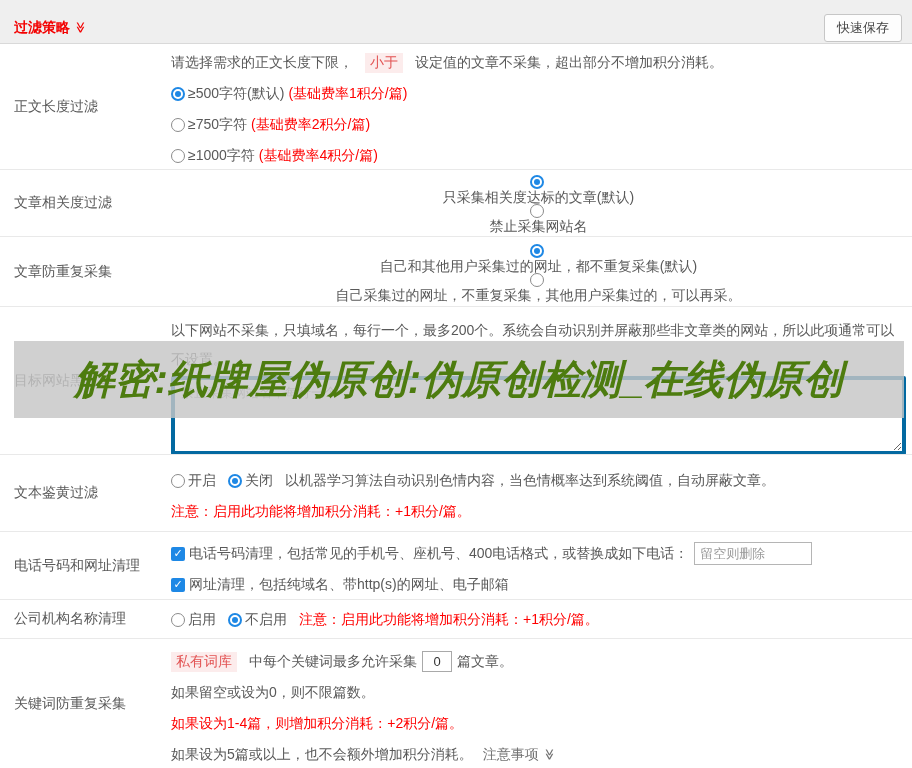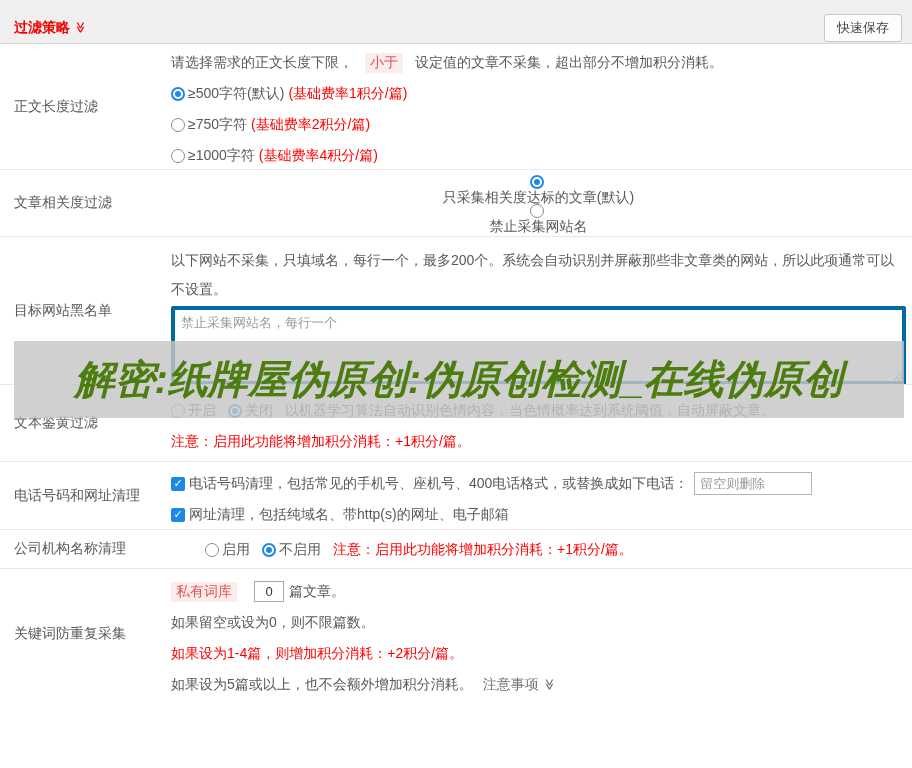--- a/index.html
+++ b/index.html
@@ -18,21 +18,21 @@
   
   .row { display:flex; border-bottom:1px solid #e9e9e9; overflow:hidden; }
   .row-label { width:171px; flex-shrink:0; padding-left:14px; display:flex; align-items:center; color:#595959; }
   .row-content { flex:1; padding-right:6px; }
   .r1 { height:126px; } .r1 .row-content { padding-top:3px; }
   .r2 { height:67px; }  .r2 .row-content { padding-top:5px; }
   .r3 { height:70px; }  .r3 .row-content { padding-top:7px; }
   .r4 { height:148px; } .r4 .row-content { padding-top:9px; }
   .r5 { height:77px; }  .r5 .row-content { padding-top:10px; }
   .r6 { height:68px; }  .r6 .row-content { padding-top:6px; }
-  .r7 { height:39px;gap:34px; }  .r7 .row-content { padding-top:0; }
+  .r7 { height:39px; }  .r7 .row-content { padding-top:0; }
   .r8 { height:129px; border-bottom:none; } .r8 .row-content { padding-top:7px; }
 
   .line { display:flex; align-items:center; height:31px; white-space:nowrap; }
   .r2 .line, .r3 .line { height:29px;flex-direction:column; }
   .r7 .line { height:39px; }
   .red { color:#ff0000; }
   .note-gap { margin-left:4px; }
   .hl { color:#e25353; background:#fcecec; padding:1px 5px; margin:0 12px; }
 
   
@@ -113,20 +113,33 @@
         <span class="radio checked"></span>
         <span>只采集相关度达标的文章(默认)</span>
       </div>
       <div class="line">
         <span class="radio"></span>
         <span>禁止采集网站名</span>
       </div>
     </div>
   </div>
 
+  <div class="row r3">
+    <div class="row-label">文章防重复采集</div>
+    <div class="row-content">
+      <div class="line">
+        <span class="radio checked"></span>
+        <span>自己和其他用户采集过的网址，都不重复采集(默认)</span>
+      </div>
+      <div class="line">
+        <span class="radio"></span>
+        <span>自己采集过的网址，不重复采集，其他用户采集过的，可以再采。</span>
+      </div>
+    </div>
+  </div>
 
   <div class="row r4">
     <div class="row-label">目标网站黑名单</div>
     <div class="row-content">
       <div class="desc2">以下网站不采集，只填域名，每行一个，最多200个。系统会自动识别并屏蔽那些非文章类的网站，所以此项通常可以不设置。</div>
       <textarea class="blacklist-area" placeholder="禁止采集网站名，每行一个" style=""></textarea>
     </div>
   </div>
 
   <div class="row r5">
@@ -173,20 +186,21 @@
         <span class="red">注意：启用此功能将增加积分消耗：+1积分/篇。</span>
       </div>
     </div>
   </div>
 
   <div class="row r8">
     <div class="row-label">关键词防重复采集</div>
     <div class="row-content">
       <div class="line">
         <span class="hl" style="margin-left:0;">私有词库</span>
+        <span>中每个关键词最多允许采集</span>
         <input class="num-input" type="text" value="0" style="">
         <span>篇文章。</span>
       </div>
       <div class="line">如果留空或设为0，则不限篇数。</div>
       <div class="line red">如果设为1-4篇，则增加积分消耗：+2积分/篇。</div>
       <div class="line">
         <span>如果设为5篇或以上，也不会额外增加积分消耗。</span>
         <span class="link">
           <span>注意事项</span>
           <span class="chev">≫</span>

